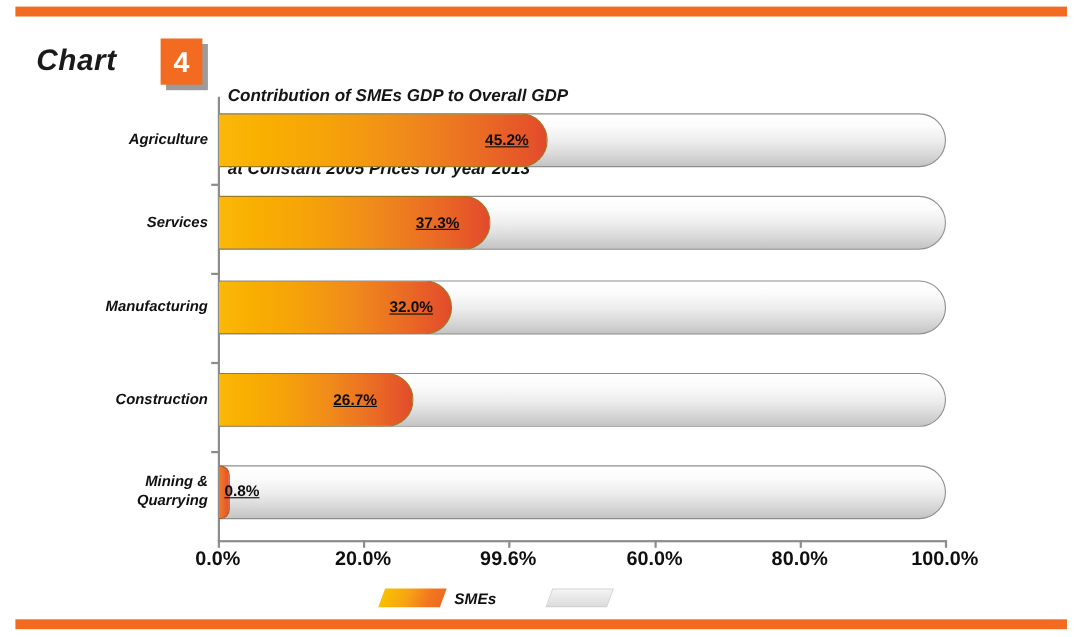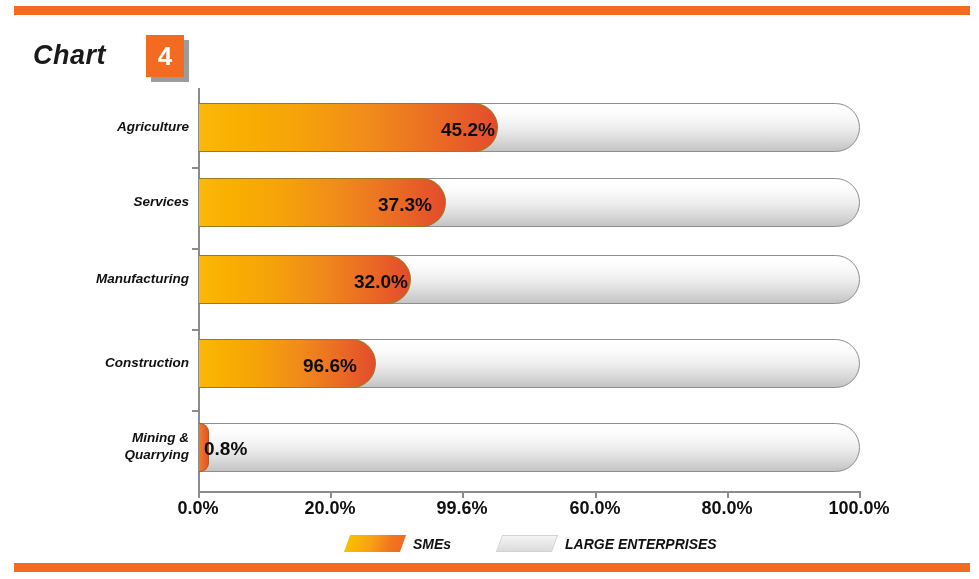--- a/index.html
+++ b/index.html
@@ -173,24 +173,25 @@
   }
   .fill.tiny {
     border-radius: 0 9px 9px 0;
     border: 1px solid #b05a28;
     border-left: none;
     background: linear-gradient(to right, #EF7C28 0%, #E65228 100%);
   }
 
   .value-label {
     position: absolute;
-    font-size: 19px;
+    font-size: 14px;
     font-weight: bold;
     color: #0d0d0d;
     white-space: nowrap;
+    text-decoration: underline;
   }
 
   .xlabel {
     position: absolute;
     top: 498px;
     width: 110px;
     text-align: center;
     font-size: 18px;
     font-weight: bold;
     color: #101010;
@@ -237,20 +238,22 @@
 <div id="page">
 
   <div class="rule top"></div>
   <div class="rule bottom"></div>
 
   <div class="header">
     <div class="chart-word">Chart</div>
     <div class="badge-shadow"></div>
     <div class="badge">4</div>
     <div class="title-block">
+      <span class="title-line">Contribution of SMEs GDP to Overall GDP</span>
+      <span class="title-line">at Constant 2005 Prices for year 2013</span>
     </div>
   </div>
 
   <div class="plot">
     <div class="axis-line-y"></div>
     <div class="axis-line-x"></div>
 
     <div class="xtick" style="left:194px"></div>
     <div class="xtick" style="left:326px"></div>
     <div class="xtick" style="left:458px"></div>
@@ -281,21 +284,21 @@
       <div class="cat-label" style="top:271px">Manufacturing</div>
       <div class="track" style="top:255px"></div>
       <div class="fill" style="top:255px; width:212px"></div>
       <div class="value-label" style="left:350px; top:271px">32.0%</div>
     </div>
 
     <div class="rowgroup">
       <div class="cat-label" style="top:355px">Construction</div>
       <div class="track" style="top:339px"></div>
       <div class="fill" style="top:339px; width:177px"></div>
-      <div class="value-label" style="left:299px; top:355px">96.6%</div>
+      <div class="value-label" style="left:299px; top:355px">26.7%</div>
     </div>
 
     <div class="rowgroup">
       <div class="cat-label" style="top:430px">Mining &amp;
 Quarrying</div>
       <div class="track" style="top:423px"></div>
       <div class="fill tiny" style="top:423px; width:10px"></div>
       <div class="value-label" style="left:200px; top:438px">0.8%</div>
     </div>
 
@@ -307,17 +310,16 @@
     <div class="xlabel" style="left:800px">100.0%</div>
   </div>
 
   <div class="legend">
     <div class="legend-item" style="left:347px; top:0px">
       <span class="swatch smes"></span>
       <span class="legend-text">SMEs</span>
     </div>
     <div class="legend-item" style="left:499px; top:0px">
       <span class="swatch large"></span>
-      <span class="legend-text">LARGE ENTERPRISES</span>
     </div>
   </div>
 
 </div>
 
 </body></html>

